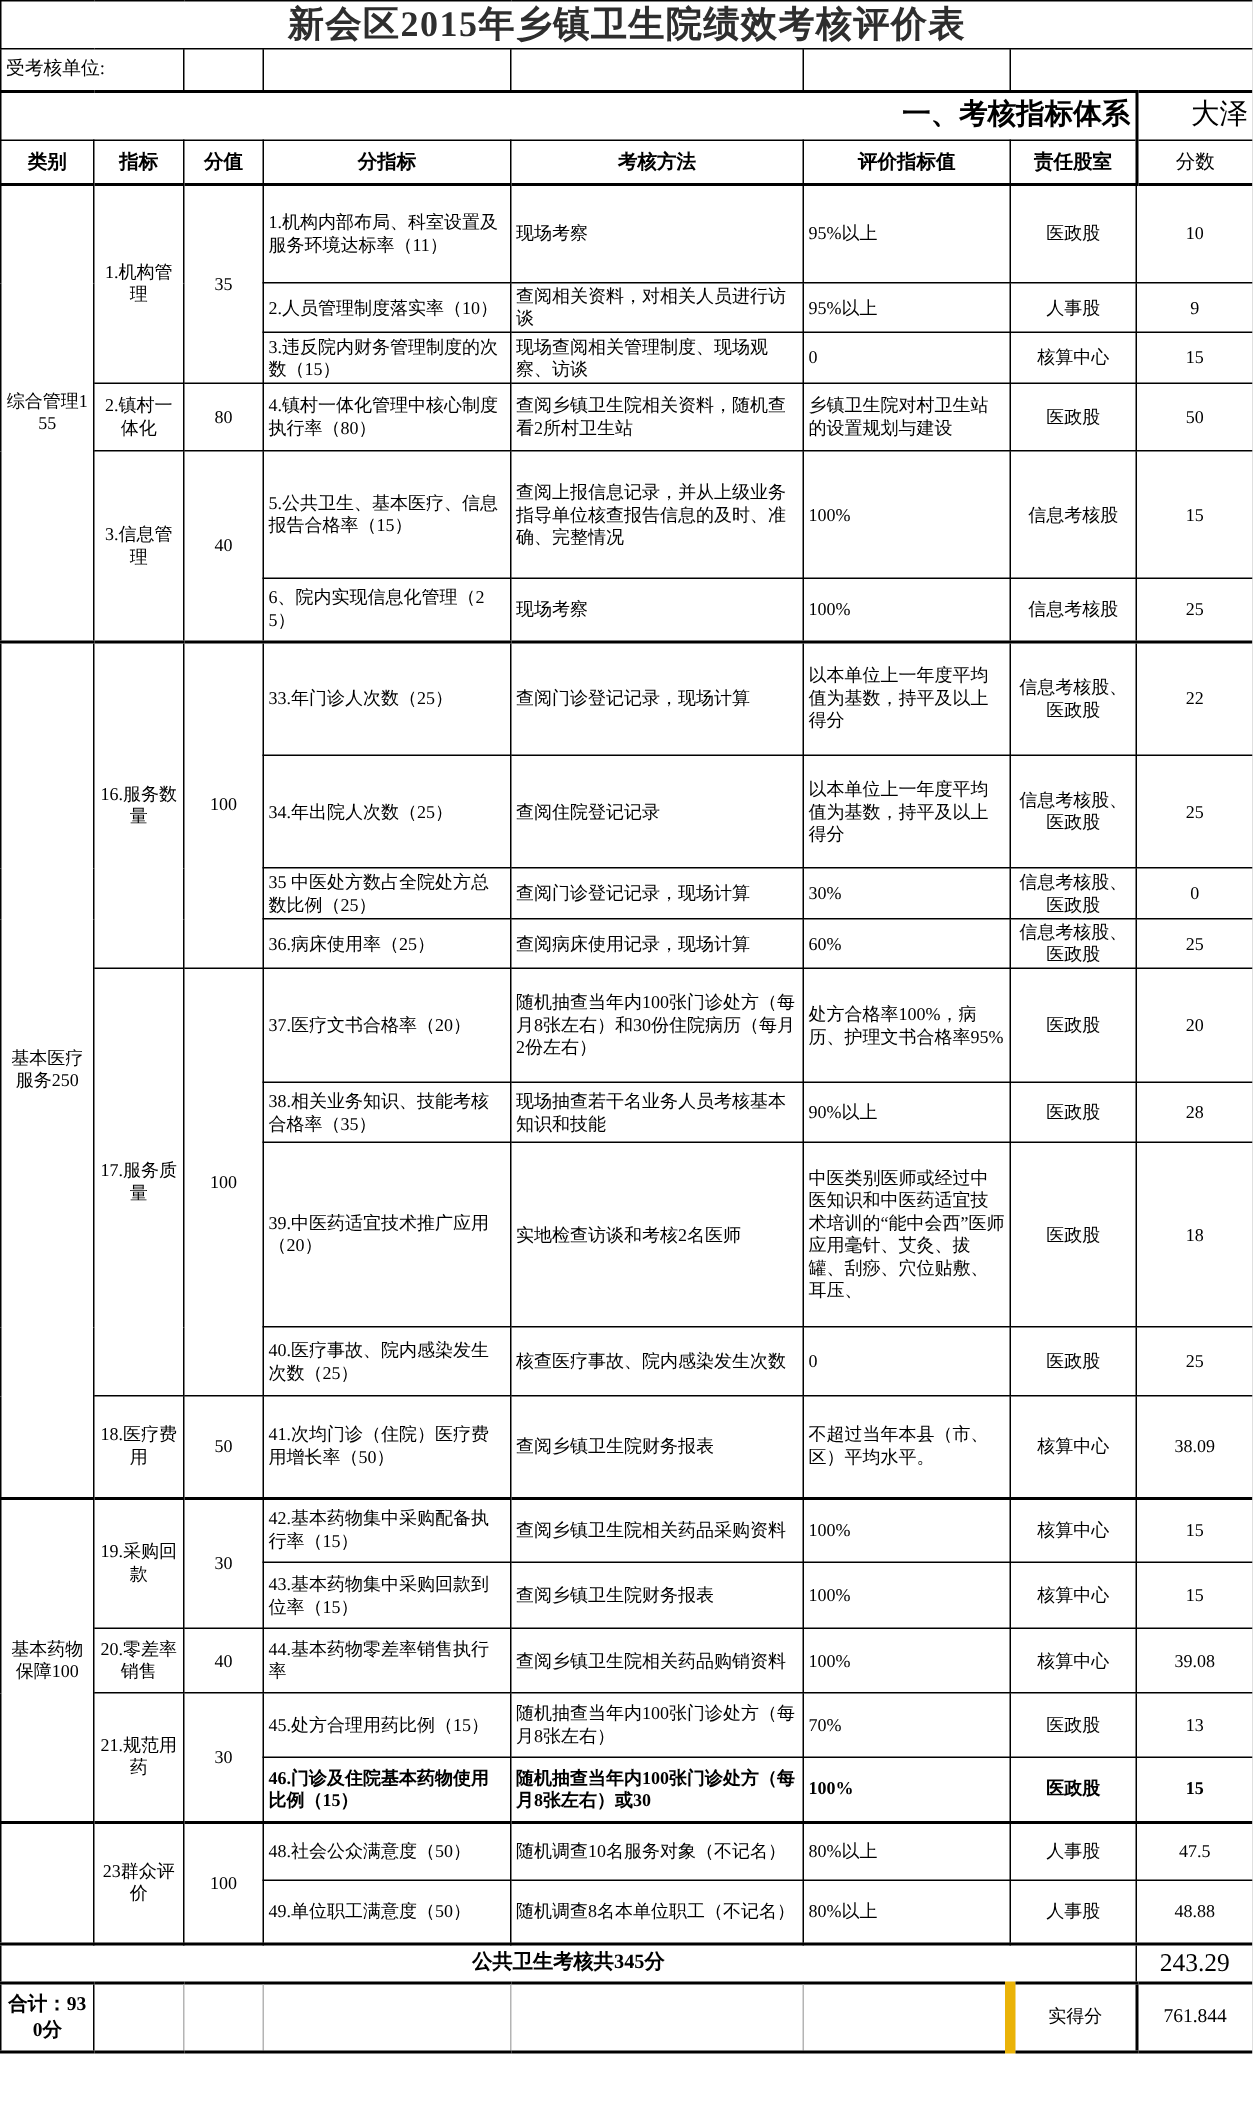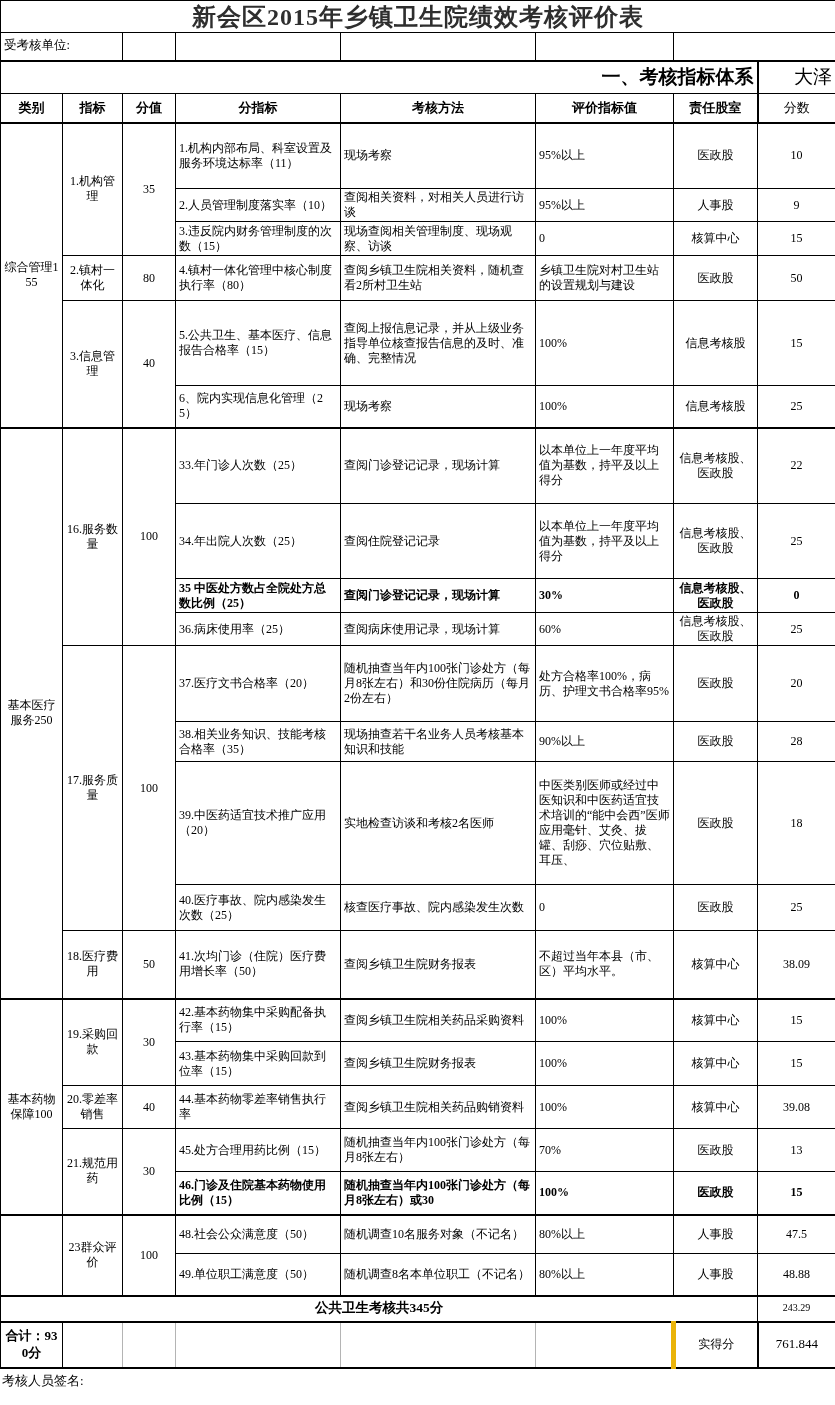--- a/index.html
+++ b/index.html
@@ -20,25 +20,25 @@
   tr.head-row th{font-size:13px;text-align:center;border-bottom:2px solid #000;font-weight:bold;}
   tr.head-row th.score-col{font-weight:normal;border-left:2px solid #000;}
   
   td.c-cat,td.c-ind,td.c-pts,td.c-dept,td.c-score{text-align:center;}
   td.c-pts,td.c-score{font-size:12.5px;}
   td.c-sub,td.c-method,td.c-val{text-align:left;}
   tr.sec-start td{border-top:2px solid #000;}
   
   tr.ph-row td{border-top:2px solid #000;}
   tr.ph-row td.ph-label{font-weight:bold;font-size:13.5px;text-align:center;}
-  tr.ph-row td.ph-score{text-align:center;font-size:10px;}
+  tr.ph-row td.ph-score{text-align:center;font-size:17px;}
   tr.total-row td{border-top:2px solid #000;border-bottom:2px solid #000;}
   tr.total-row td.t-label{font-weight:bold;text-align:center;font-size:13px;border-right:1px solid #000;}
   tr.total-row td.t-empty{border-left:1px solid #b4b4b4;border-right:1px solid #b4b4b4;}
-  tr.total-row td.t-actual{text-align:center;border-left:5px solid #eab308;border-right:1px solid #000;}
+  tr.total-row td.t-actual{text-align:center;border-left:7px solid #eab308;border-right:1px solid #000;}
   tr.total-row td.t-score{text-align:center;font-size:13px;border-left:2px solid #000;}
   .sig-line{font-size:13px;padding:3px 2px 0 2px;text-align:left;}
 </style>
 </head>
 <body>
 
 <div class="page">
   <table class="main">
     <colgroup>
       <col style="width:62px">
@@ -142,21 +142,21 @@
           <td class="c-dept">信息考核股、医政股</td>
           <td class="c-score">22</td>
         </tr>
         <tr style="height: 75px;">
           <td class="c-sub">34.年出院人次数（25）</td>
           <td class="c-method">查阅住院登记记录</td>
           <td class="c-val">以本单位上一年度平均值为基数，持平及以上得分</td>
           <td class="c-dept">信息考核股、医政股</td>
           <td class="c-score">25</td>
         </tr>
-        <tr style="height: 34px; font-weight: bold;">
+        <tr style="height: 34px;">
           <td class="c-sub">35 中医处方数占全院处方总数比例（25）</td>
           <td class="c-method">查阅门诊登记记录，现场计算</td>
           <td class="c-val">30%</td>
           <td class="c-dept">信息考核股、医政股</td>
           <td class="c-score">0</td>
         </tr>
         <tr style="height: 33px;">
           <td class="c-sub">36.病床使用率（25）</td>
           <td class="c-method">查阅病床使用记录，现场计算</td>
           <td class="c-val">60%</td>
@@ -275,14 +275,13 @@
       <td class="t-empty"></td>
       <td class="t-empty"></td>
       <td class="t-empty"></td>
       <td class="t-empty"></td>
       <td class="t-actual">实得分</td>
       <td class="t-score">761.844</td>
     </tr>
   </tbody>
     </table>
 
-  <div class="sig-line">考核人员签名:</div>
 </div>
 
 </body></html>

